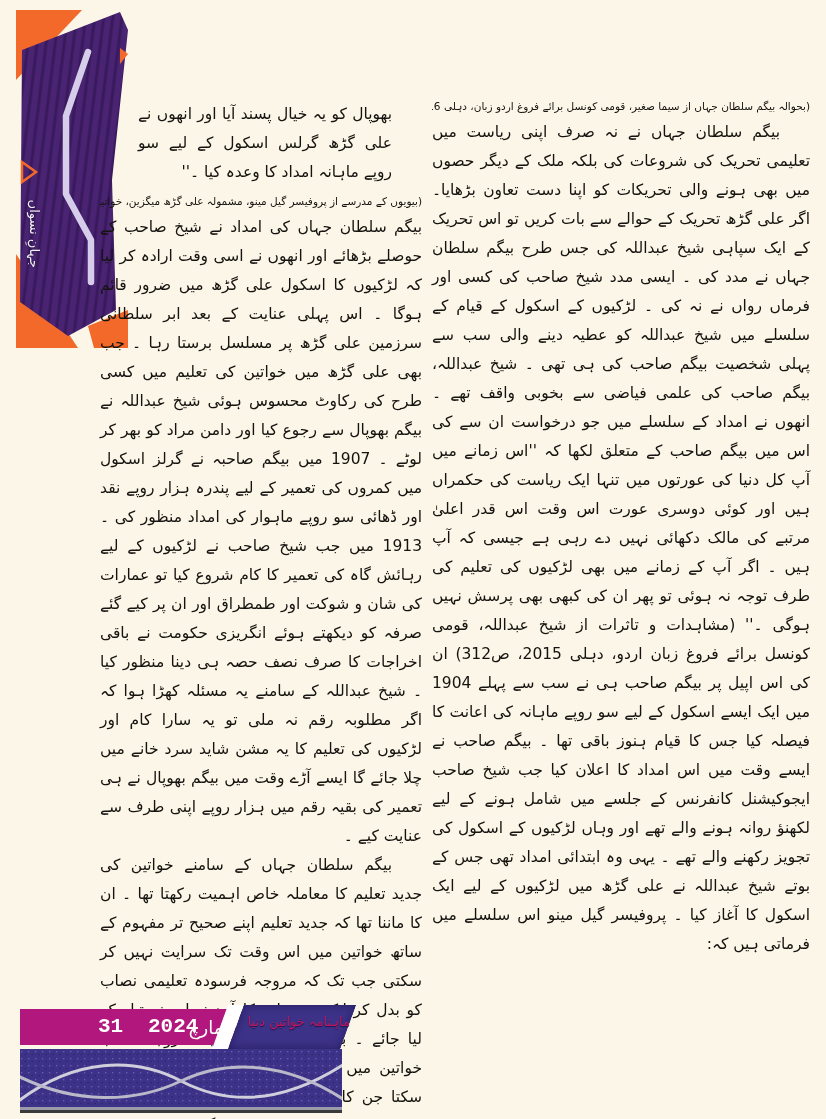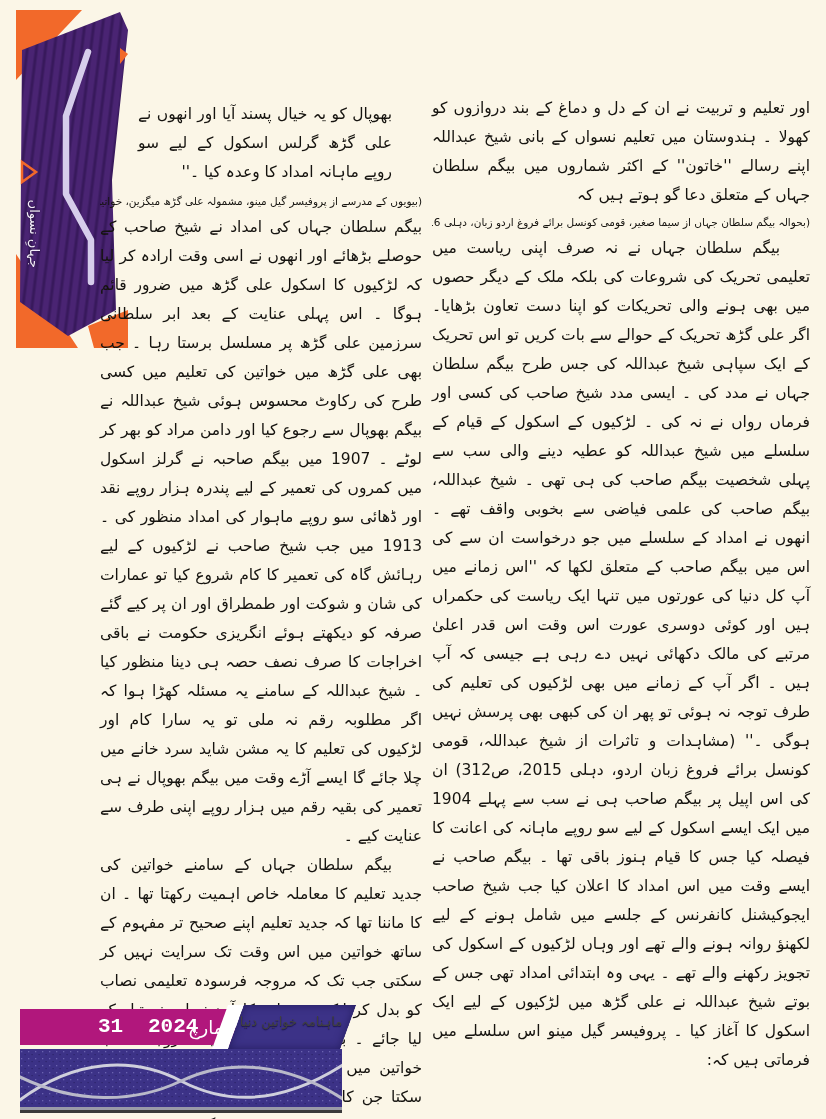--- a/index.html
+++ b/index.html
@@ -37,22 +37,22 @@
   .fb-magenta{position:absolute;left:0;top:4px;width:216px;height:36px;background:#b1177c;}
   .fb-slash{
     position:absolute;left:200px;top:0;width:16px;height:44px;background:#ffffff;
     transform:skewX(-20deg);
   }
   .fb-plate{
     position:absolute;left:216px;top:0;width:112px;height:44px;background:#3c3287;
     transform:skewX(-20deg);box-shadow:inset 0 0 8px #241c5e;
   }
   .fb-plate-text{
-    position:absolute;left:212px;top:9px;width:118px;text-align:center;
-    color:#404040;font-size:13px;direction:rtl;white-space:nowrap;
+    position:absolute;left:212px;top:9px;width:118px;text-align:right;
+    color:#be185d;font-size:13px;direction:rtl;white-space:nowrap;
     text-shadow:0 1px 1px #1c1450;
   }
   .fb-pageno,.fb-year{
     position:absolute;top:10px;color:#ffffff;font-weight:bold;
     font-family:Liberation Mono, monospace;font-size:21px;
   }
   .fb-pageno{left:78px;}
   .fb-year{left:128px;}
   .fb-month{
     position:absolute;left:168px;top:12px;color:#ffffff;font-size:18px;
@@ -81,21 +81,20 @@
     <polygon points="104,38 112,44 104,54" fill="#f2692a"></polygon>
 
     <polygon points="6,152 20,162 6,172" fill="none" stroke="#f2692a" stroke-width="2.5"></polygon>
 
     <polyline points="72,42 50,106 50,184 75,230 75,272" fill="none" stroke="#d6cdeb" stroke-width="6.5" stroke-linejoin="round" stroke-linecap="round"></polyline>
   </svg>
   <div class="side-label">جہانِ نسواں</div>
 </div>
 
 <div class="col col-right">
-  <p class="para">اور تعلیم و تربیت نے ان کے دل و دماغ کے بند دروازوں کو کھولا ۔ ہندوستان میں تعلیم نسواں کے بانی شیخ عبداللہ اپنے رسالے ''خاتون'' کے اکثر شماروں میں بیگم سلطان جہاں کے متعلق دعا گو ہوتے ہیں کہ</p>
   <p class="cite">(بحوالہ بیگم سلطان جہاں از سیما صغیر، قومی کونسل برائے فروغ اردو زبان، دہلی 2016، ص35)</p>
   <p class="para indent">بیگم سلطان جہاں نے نہ صرف اپنی ریاست میں تعلیمی تحریک کی شروعات کی بلکہ ملک کے دیگر حصوں میں بھی ہونے والی تحریکات کو اپنا دست تعاون بڑھایا۔ اگر علی گڑھ تحریک کے حوالے سے بات کریں تو اس تحریک کے ایک سپاہی شیخ عبداللہ کی جس طرح بیگم سلطان جہاں نے مدد کی ۔ ایسی مدد شیخ صاحب کی کسی اور فرماں رواں نے نہ کی ۔ لڑکیوں کے اسکول کے قیام کے سلسلے میں شیخ عبداللہ کو عطیہ دینے والی سب سے پہلی شخصیت بیگم صاحب کی ہی تھی ۔ شیخ عبداللہ، بیگم صاحب کی علمی فیاضی سے بخوبی واقف تھے ۔ انھوں نے امداد کے سلسلے میں جو درخواست ان سے کی اس میں بیگم صاحب کے متعلق لکھا کہ ''اس زمانے میں آپ کل دنیا کی عورتوں میں تنہا ایک ریاست کی حکمراں ہیں اور کوئی دوسری عورت اس وقت اس قدر اعلیٰ مرتبے کی مالک دکھائی نہیں دے رہی ہے جیسی کہ آپ ہیں ۔ اگر آپ کے زمانے میں بھی لڑکیوں کی تعلیم کی طرف توجہ نہ ہوئی تو پھر ان کی کبھی بھی پرسش نہیں ہوگی ۔'' (مشاہدات و تاثرات از شیخ عبداللہ، قومی کونسل برائے فروغ زبان اردو، دہلی 2015، ص312) ان کی اس اپیل پر بیگم صاحب ہی نے سب سے پہلے 1904 میں ایک ایسے اسکول کے لیے سو روپے ماہانہ کی اعانت کا فیصلہ کیا جس کا قیام ہنوز باقی تھا ۔ بیگم صاحب نے ایسے وقت میں اس امداد کا اعلان کیا جب شیخ صاحب ایجوکیشنل کانفرنس کے جلسے میں شامل ہونے کے لیے لکھنؤ روانہ ہونے والے تھے اور وہاں لڑکیوں کے اسکول کی تجویز رکھنے والے تھے ۔ یہی وہ ابتدائی امداد تھی جس کے بوتے شیخ عبداللہ نے علی گڑھ میں لڑکیوں کے لیے ایک اسکول کا آغاز کیا ۔ پروفیسر گیل مینو اس سلسلے میں فرماتی ہیں کہ:</p>
 
 </div>
 
 <div class="col col-left">
   <p class="quote" style="margin-top:6px;">بھوپال کو یہ خیال پسند آیا اور انھوں نے علی گڑھ گرلس اسکول کے لیے سو روپے ماہانہ امداد کا وعدہ کیا ۔''</p>
   <p class="cite">(بیویوں کے مدرسے از پروفیسر گیل مینو، مشمولہ علی گڑھ میگزین، خواتین نمبر 2001، ص63)</p>
   <p class="para">بیگم سلطان جہاں کی امداد نے شیخ صاحب کے حوصلے بڑھائے اور انھوں نے اسی وقت ارادہ کر لیا کہ لڑکیوں کا اسکول علی گڑھ میں ضرور قائم ہوگا ۔ اس پہلی عنایت کے بعد ابر سلطانی سرزمین علی گڑھ پر مسلسل برستا رہا ۔ جب بھی علی گڑھ میں خواتین کی تعلیم میں کسی طرح کی رکاوٹ محسوس ہوئی شیخ عبداللہ نے بیگم بھوپال سے رجوع کیا اور دامن مراد کو بھر کر لوٹے ۔ 1907 میں بیگم صاحبہ نے گرلز اسکول میں کمروں کی تعمیر کے لیے پندرہ ہزار روپے نقد اور ڈھائی سو روپے ماہوار کی امداد منظور کی ۔ 1913 میں جب شیخ صاحب نے لڑکیوں کے لیے رہائش گاہ کی تعمیر کا کام شروع کیا تو عمارات کی شان و شوکت اور طمطراق اور ان پر کیے گئے صرفہ کو دیکھتے ہوئے انگریزی حکومت نے باقی اخراجات کا صرف نصف حصہ ہی دینا منظور کیا ۔ شیخ عبداللہ کے سامنے یہ مسئلہ کھڑا ہوا کہ اگر مطلوبہ رقم نہ ملی تو یہ سارا کام اور لڑکیوں کی تعلیم کا یہ مشن شاید سرد خانے میں چلا جائے گا ایسے آڑے وقت میں بیگم بھوپال نے ہی تعمیر کی بقیہ رقم میں ہزار روپے اپنی طرف سے عنایت کیے ۔</p>
   <p class="para indent">بیگم سلطان جہاں کے سامنے خواتین کی جدید تعلیم کا معاملہ خاص اہمیت رکھتا تھا ۔ ان کا ماننا تھا کہ جدید تعلیم اپنے صحیح تر مفہوم کے ساتھ خواتین میں اس وقت تک سرایت نہیں کر سکتی جب تک کہ مروجہ فرسودہ تعلیمی نصاب کو بدل کر ایک جدید اور کارآمد نصاب نہ تیار کر لیا جائے ۔ بیگم صاحب کے نزدیک مروجہ نصاب خواتین میں وہ خوبیاں اور لیاقتیں پیدا نہیں کر سکتا جن کا تقاضا جدید دور کر رہا ہے ۔ لہٰذا انھوں نے مسلم خواتین کے لیے الگ نصاب بنانے کی غرض سے علی گڑھ میں پانچ ہزار روپے کی مالی امداد بھی فراہم کی اور جب نئے نصاب کے مطابق کتابیں ان کے سامنے پیش کی گئیں تو ان پر عمدہ تبصرہ بھی کیا ۔ اس طرح ہم دیکھتے ہیں کہ بیگم سلطان جہاں نے ہر اس کام کی طرف توجہ دی جسے عورتوں کے لیے بالعموم شجر ممنوعہ سمجھا جاتا تھا ۔</p>

